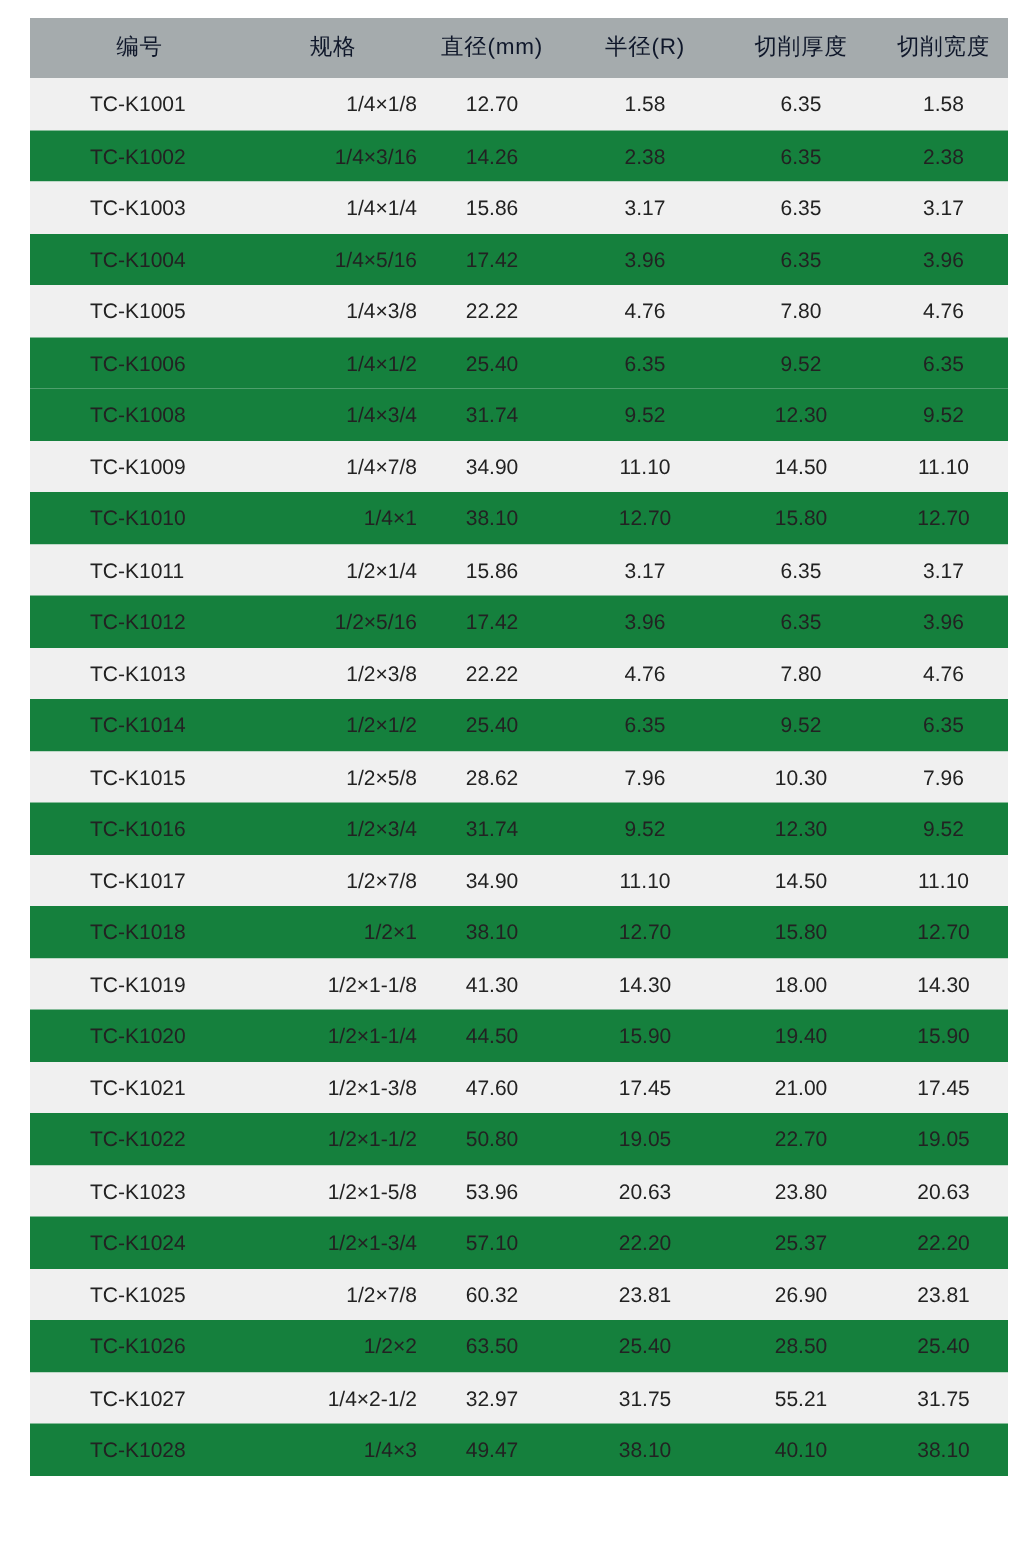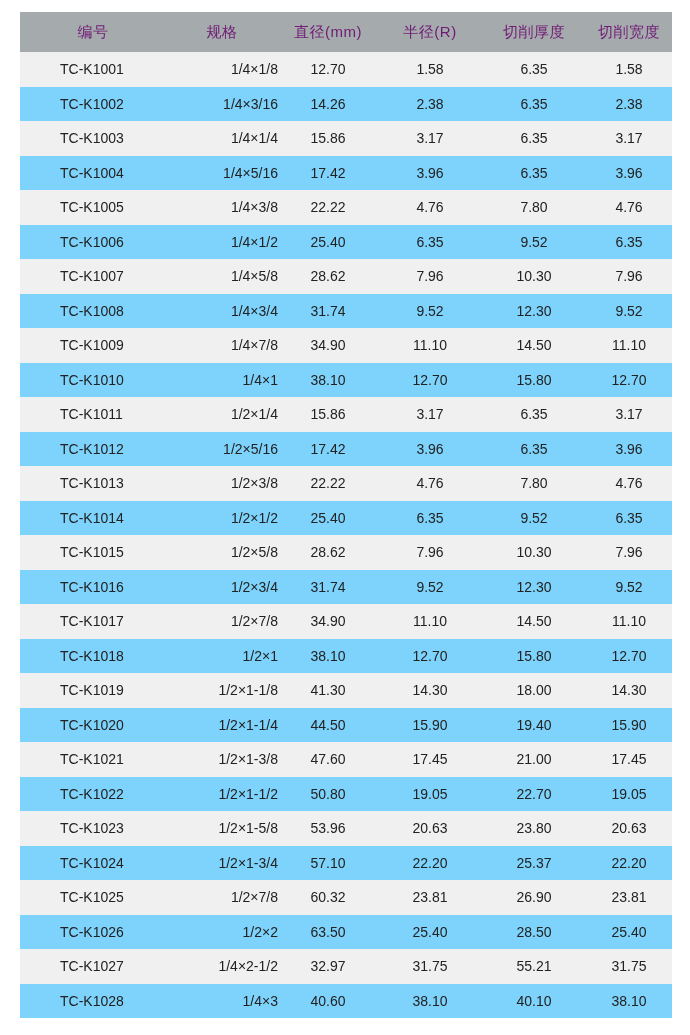--- a/index.html
+++ b/index.html
@@ -26,37 +26,37 @@
   }
   table.spec-table col.c-id    { width: 146px; }
   table.spec-table col.c-spec  { width: 112px; }
   table.spec-table col.c-dia   { width: 100px; }
   table.spec-table col.c-rad   { width: 104px; }
   table.spec-table col.c-thk   { width: 104px; }
   table.spec-table col.c-wid   { width: 86px; }
 
   thead th {
     background: #a5abad;
-    color: #701a75;
+    color: #0f172a;
     font-size: 15px;
     font-weight: normal;
     height: 40px;
     line-height: 40px;
     padding: 0;
     text-align: center;
     letter-spacing: 0.5px;
   }
   thead th.h-id   { text-align: center; }
   thead th.h-spec { text-align: center; margin-top: 20px; }
 
   tbody tr {
     height: 34.5px;
   }
   tbody tr.row-odd  { background: #f0f0f0; border-radius: 17px; }
-  tbody tr.row-even { background: #7dd3fc; padding-left: 12px; }
+  tbody tr.row-even { background: #15803d; padding-left: 12px; }
 
   tbody td {
     font-size: 14px;
     color: #222222;
     padding: 0;
     height: 34.5px;
     line-height: 34.5px;
     text-align: center;
     white-space: nowrap;
   }
@@ -134,28 +134,20 @@
           <td>4.76</td>
         </tr>
         <tr class="row-even">
           <td class="t-id">TC-K1006</td>
           <td class="t-spec">1/4×1/2</td>
           <td>25.40</td>
           <td>6.35</td>
           <td>9.52</td>
           <td>6.35</td>
         </tr>
-        <tr class="row-odd">
-          <td class="t-id">TC-K1007</td>
-          <td class="t-spec">1/4×5/8</td>
-          <td>28.62</td>
-          <td>7.96</td>
-          <td>10.30</td>
-          <td>7.96</td>
-        </tr>
         <tr class="row-even">
           <td class="t-id">TC-K1008</td>
           <td class="t-spec">1/4×3/4</td>
           <td>31.74</td>
           <td>9.52</td>
           <td>12.30</td>
           <td>9.52</td>
         </tr>
         <tr class="row-odd">
           <td class="t-id">TC-K1009</td>
@@ -305,20 +297,20 @@
           <td class="t-id">TC-K1027</td>
           <td class="t-spec">1/4×2-1/2</td>
           <td>32.97</td>
           <td>31.75</td>
           <td>55.21</td>
           <td>31.75</td>
         </tr>
         <tr class="row-even">
           <td class="t-id">TC-K1028</td>
           <td class="t-spec">1/4×3</td>
-          <td>40.60</td>
+          <td>49.47</td>
           <td>38.10</td>
           <td>40.10</td>
           <td>38.10</td>
         </tr>
       </tbody>
   </table>
 </div>
 
 </body></html>

